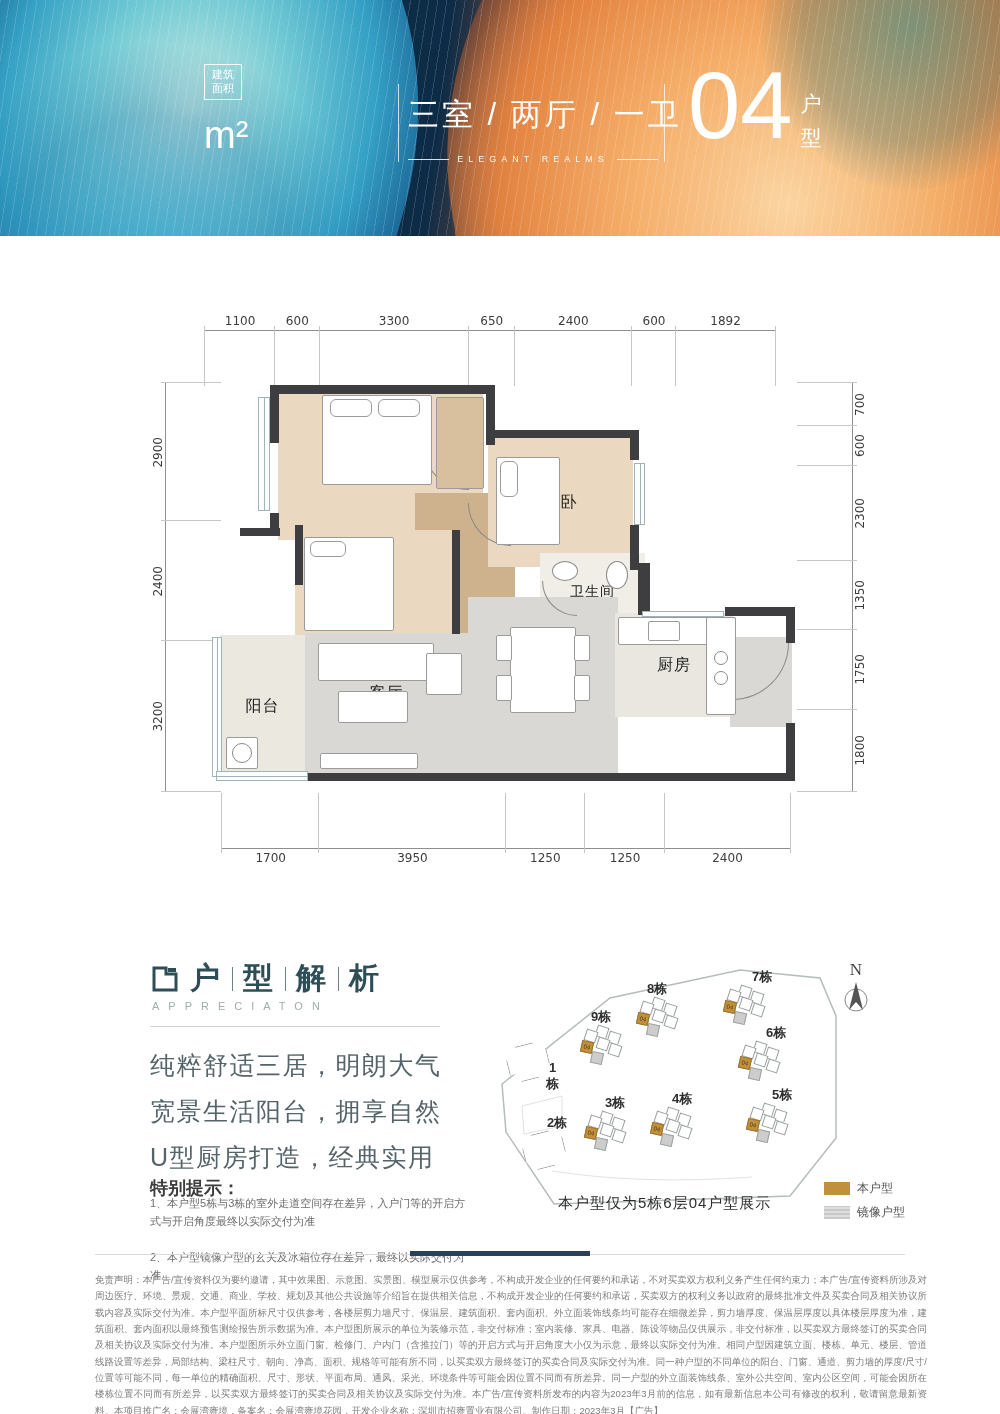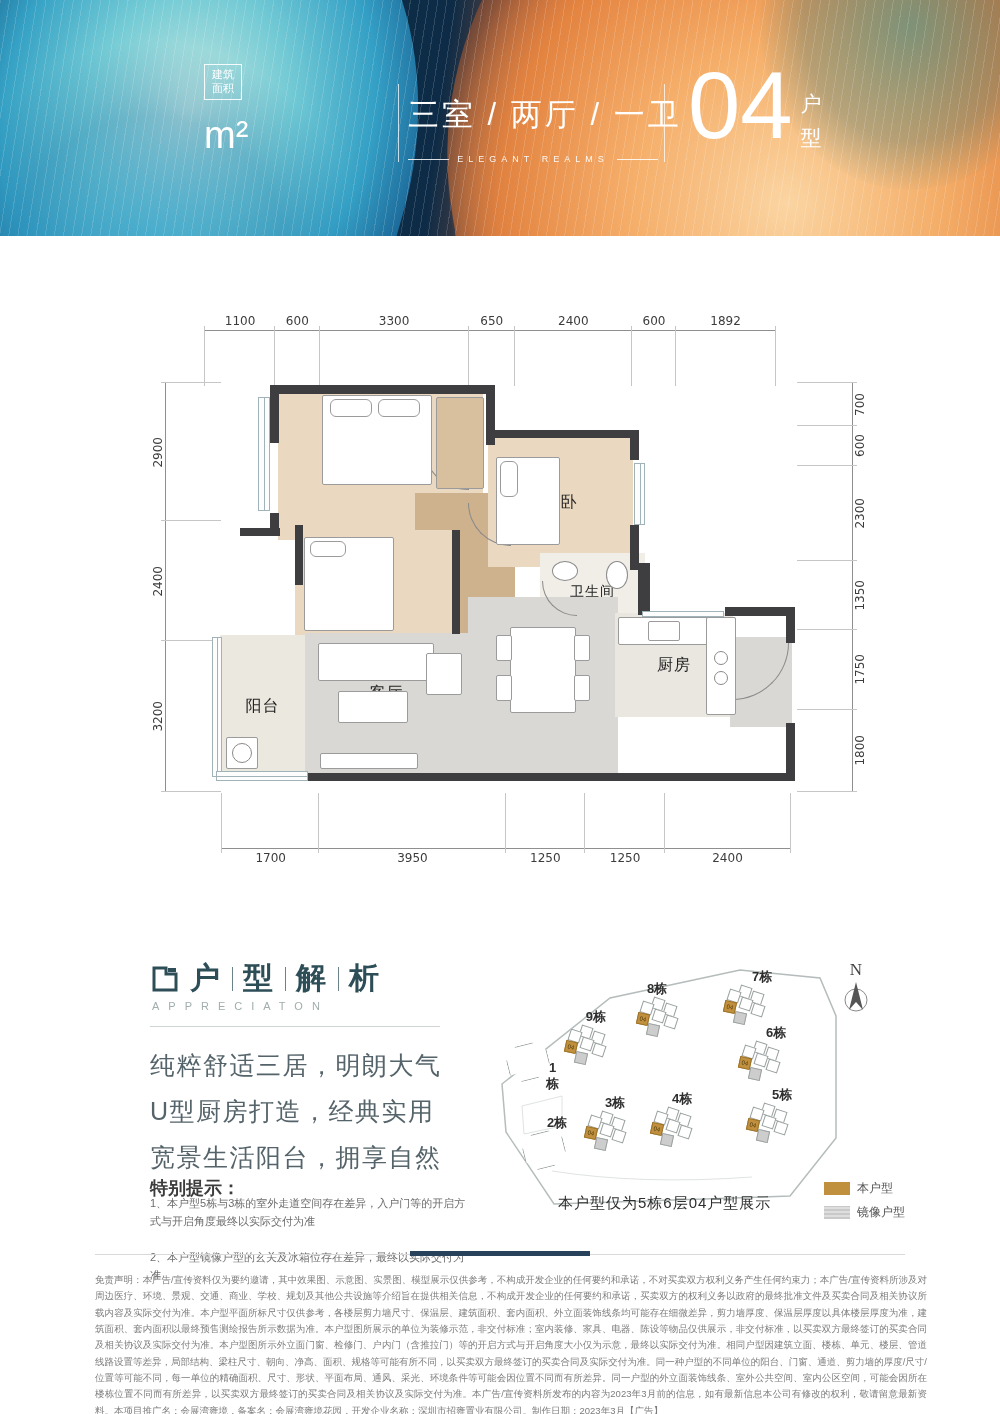--- a/index.html
+++ b/index.html
@@ -328,22 +328,22 @@
     <span class="ch">型</span>
     <span class="sep"></span>
     <span class="ch">解</span>
     <span class="sep"></span>
     <span class="ch">析</span>
   </div>
   <div class="an-sub">APPRECIATON</div>
   <div class="an-line"></div>
   <div class="an-body">
     <div>纯粹舒适三居，明朗大气</div>
+    <div>宽景生活阳台，拥享自然</div>
     <div>U型厨房打造，经典实用</div>
-    <div>宽景生活阳台，拥享自然</div>
   </div>
   <div class="an-note-t">特别提示：</div>
   <div class="an-note" style="top:1194px;">1、本户型5栋与3栋的室外走道空间存在差异，入户门等的开启方式与开启角度最终以实际交付为准</div>
   <div class="an-note" style="top:1248px;">2、本户型镜像户型的玄关及冰箱位存在差异，最终以实际交付为准</div>
 
   <div class="smap">
     <svg class="outline" width="355" height="250" viewBox="0 0 355 250">
       <polygon points="10,128 118,42 248,14 328,22 344,60 344,182 298,240 62,248 14,176" fill="#ffffff" stroke="#b5bcbc" stroke-width="1.5"></polygon>
       <path d="M30 150 l40 -10 v30 l-38 8 Z M60 215 q90 14 200 6" fill="none" stroke="#e0e3e3" stroke-width="1"></path>
     </svg>
@@ -441,21 +441,21 @@
         <div class="c" style="left:29px;top:18px;"></div>
           <div class="c" style="left:17px;top:12px;"></div>
         <div class="c" style="left:5px;top:4px;"></div>
         <div class="c tan" style="left:1px;top:15px;">
             <span>04</span>
           </div>
         <div class="c gry" style="left:11px;top:26px;"></div>
       </div>
     </div>
 
-    <div class="bld" style="left:84px;top:56px;text-align:right;">
+    <div class="bld" style="left:100px;top:56px;">
       <span class="blab">9栋</span>
       <div class="pin">
         <div class="c" style="left:16px;top:0;"></div>
           <div class="c" style="left:28px;top:6px;"></div>
         <div class="c" style="left:29px;top:18px;"></div>
           <div class="c" style="left:17px;top:12px;"></div>
         <div class="c" style="left:5px;top:4px;"></div>
         <div class="c tan" style="left:1px;top:15px;">
             <span>04</span>
           </div>

